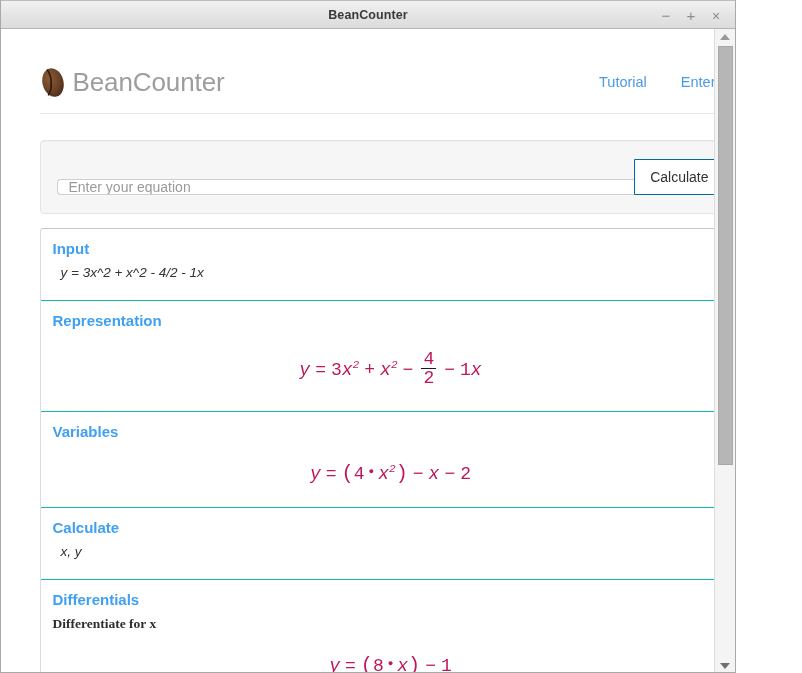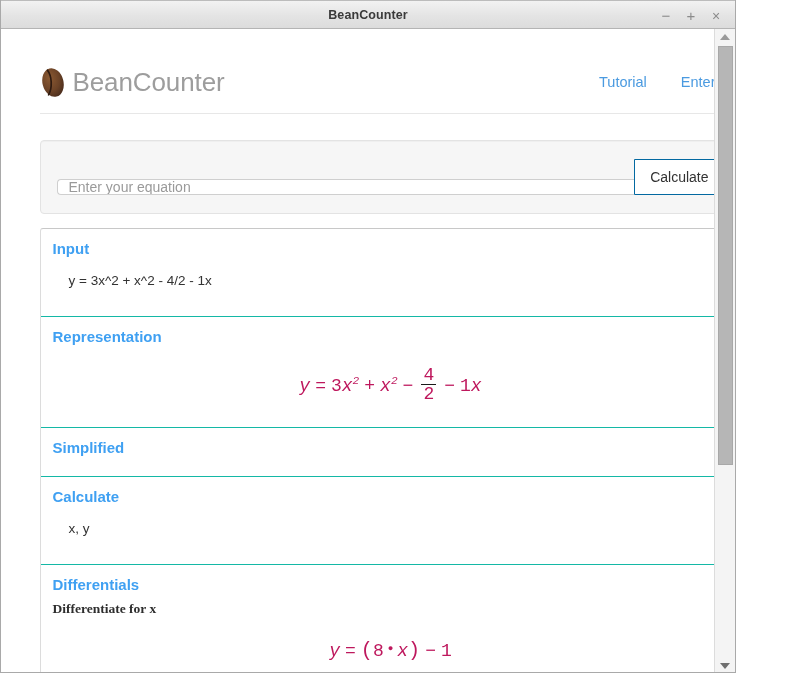--- a/index.html
+++ b/index.html
@@ -176,21 +176,22 @@
 
   .sec-title {
     color: #3fa0f2;
     font-size: 15px;
     font-weight: bold;
     margin: 1px 0 8px 0;
   }
   .sec-text {
     font-size: 13.5px;
     color: #333;
-    margin: 16px;
+    margin: 8px;
+    font-style: italic;
   }
   .sub-title {
     font-size: 13.5px;
     font-weight: bold;
     color: #2e2e2e;
     margin: 6px 0 0 0;
     font-family: Liberation Serif, serif;
   }
 
   
@@ -320,21 +321,24 @@
           </div>
 
           <div class="section">
             <div class="sec-title">Representation</div>
             <div class="math">
               <span class="v">y</span><span class="op">=</span><span>3</span><span class="v">x</span><sup>2</sup><span class="op">+</span><span class="v">x</span><sup>2</sup><span class="op">−</span><span class="frac"><span class="num">4</span><span class="den">2</span></span><span class="op">−</span><span>1</span><span class="v">x</span>
             </div>
           </div>
 
           <div class="section">
-            <div class="sec-title">Simplified</div>
+            <div class="sec-title">Variables</div>
+            <div class="math">
+              <span class="v">y</span><span class="op">=</span><span class="paren">(</span><span>4</span><span class="dot">●</span><span class="v">x</span><sup>2</sup><span class="paren">)</span><span class="op">−</span><span class="v">x</span><span class="op">−</span><span>2</span>
+            </div>
           </div>
 
           <div class="section">
             <div class="sec-title">Calculate</div>
             <div class="sec-text">x, y</div>
           </div>
 
           <div class="section">
             <div class="sec-title">Differentials</div>
 

